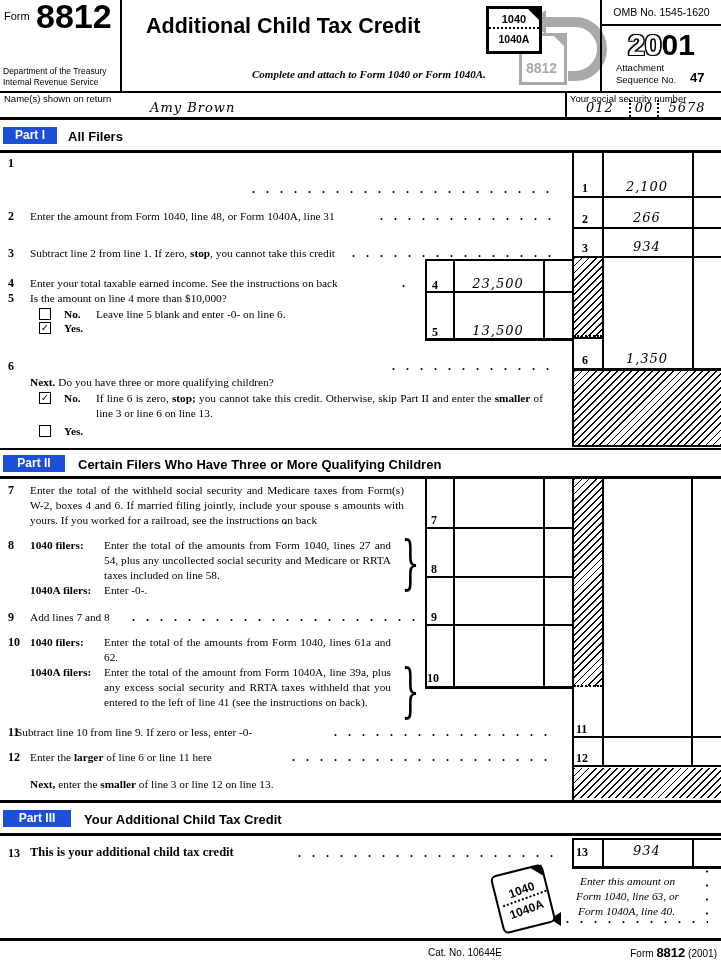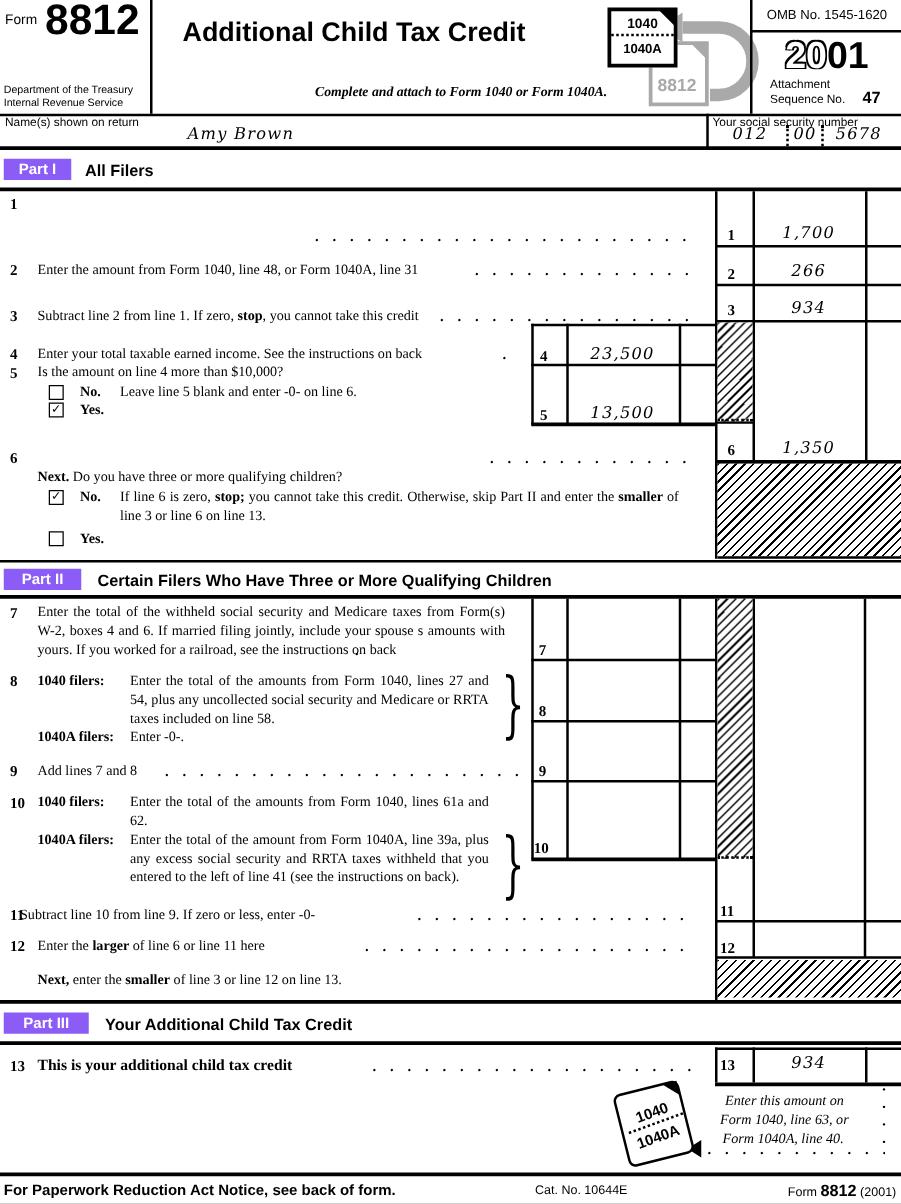--- a/index.html
+++ b/index.html
@@ -15,21 +15,21 @@
   .b{font-weight:bold;}
   .num{position:absolute;font:bold 12px/13px "Liberation Serif",serif;}
   .val{position:absolute;font:italic 13px/16px "DejaVu Serif",serif;text-align:center;letter-spacing:1px;}
   .leader{position:absolute;overflow:hidden;white-space:nowrap;height:13px;
           font:bold 12px/13px "Liberation Serif",serif;letter-spacing:4px;}
   .vleader{position:absolute;overflow:hidden;white-space:nowrap;height:13px;width:60px;
           font:bold 12px/13px "Liberation Serif",serif;letter-spacing:4px;
           transform:rotate(90deg);transform-origin:0 0;}
   .cb{position:absolute;width:10px;height:10px;border:1.6px solid #000;
       font:bold 10px/10px "DejaVu Sans",sans-serif;text-align:center;background:#fff;}
-  .bar{position:absolute;background:#8b5cf6;color:#fff;height:17px;
+  .bar{position:absolute;background:#1d4ed8;color:#fff;height:17px;
        font:bold 12px/17px "Liberation Sans",sans-serif;text-align:center;}
   .bartitle{position:absolute;font:bold 13px/15px "Liberation Sans",sans-serif;}
   .sans{font-family:"Liberation Sans",sans-serif;}
   .lbl{position:absolute;font:9.5px/11px "Liberation Sans",sans-serif;}
   .brace{position:absolute;font:100 58px/58px "DejaVu Serif",serif;transform:scaleX(.5);transform-origin:center;}
   .yrh{color:#fff;text-shadow:-1.4px -1.4px 0 #000,1.4px -1.4px 0 #000,-1.4px 1.4px 0 #000,1.4px 1.4px 0 #000;}
   .doc{position:absolute;background:#fff;box-sizing:border-box;}
   .ear{position:absolute;top:-1px;right:-1px;width:0;height:0;}
   .tri-left{position:absolute;width:0;height:0;border-top:7px solid transparent;
             border-bottom:7px solid transparent;border-right:11px solid #000;}
@@ -91,21 +91,21 @@
   <div class="vl" style="left:692px;top:153px;width:1.5px;height:216px"></div>
   <div class="hl" style="left:572px;top:196px;width:149px;height:2px"></div>
   <div class="hl" style="left:572px;top:227px;width:149px;height:2px"></div>
   <div class="hl" style="left:572px;top:256px;width:149px;height:2px"></div>
   <div class="hl" style="left:572px;top:337px;width:32px;height:2px"></div>
   <div class="hl" style="left:572px;top:368px;width:149px;height:2.5px"></div>
   <div class="hatch dotb" style="left:574px;top:258px;width:28px;height:77px"></div>
   <div class="hatch" style="left:574px;top:371px;width:147px;height:74px;border-bottom:2px solid #000"></div>
 
   <div class="num" style="left:582px;top:182px">1</div>
-  <div class="val" style="left:604px;top:179px;width:86px">1,700</div>
+  <div class="val" style="left:604px;top:179px;width:86px">2,100</div>
   <div class="num" style="left:582px;top:213px">2</div>
   <div class="val" style="left:604px;top:210px;width:86px">266</div>
   <div class="num" style="left:582px;top:242px">3</div>
   <div class="val" style="left:604px;top:239px;width:86px">934</div>
   <div class="num" style="left:582px;top:354px">6</div>
   <div class="val" style="left:604px;top:351px;width:86px">1,350</div>
 
   <div class="vl" style="left:425px;top:259px;width:2px;height:81px"></div>
   <div class="vl" style="left:453px;top:259px;width:2px;height:81px"></div>
   <div class="vl" style="left:543px;top:259px;width:1.5px;height:81px"></div>
@@ -236,17 +236,16 @@
   <div class="vleader" style="left:716px;top:870px">. . . .</div>
   <div class="leader" style="left:566px;top:913px;width:142px">. . . . . . . . . . . . . . . . . . . . . . . . . . . . . . . . . . . . . . . .</div>
   <div class="tri-left" style="left:550px;top:912px"></div>
   <div class="doc" style="left:496px;top:869px;width:54px;height:60px;border:2.5px solid #000;border-radius:6px;transform:rotate(-14deg)">
     <div class="ear" style="border-top:12px solid #000;border-left:12px solid transparent"></div>
     <div class="abs sans" style="left:3px;top:12px;width:46px;text-align:center;font-size:12px;font-weight:bold;border-bottom:2px dotted #000;padding-bottom:1px;transform:rotate(-6deg)">1040</div>
     <div class="abs sans" style="left:3px;top:32px;width:46px;text-align:center;font-size:12px;font-weight:bold;transform:rotate(-6deg)">1040A</div>
   </div>
 
   <div class="hl" style="left:0;top:938px;width:721px;height:3px"></div>
-  <div class="abs sans" style="left:3px;top:945px;font-size:12px;font-weight:bold">For Paperwork Reduction Act Notice, see back of form.</div>
   <div class="abs sans" style="left:428px;top:947px;font-size:10px">Cat. No. 10644E</div>
   <div class="abs sans" style="right:4px;top:945px;font-size:10px"><span>Form</span>&nbsp;<span style="font-size:13px;font-weight:bold">8812</span>&nbsp;<span>(2001)</span></div>
 
 </div>
 
 </body></html>

